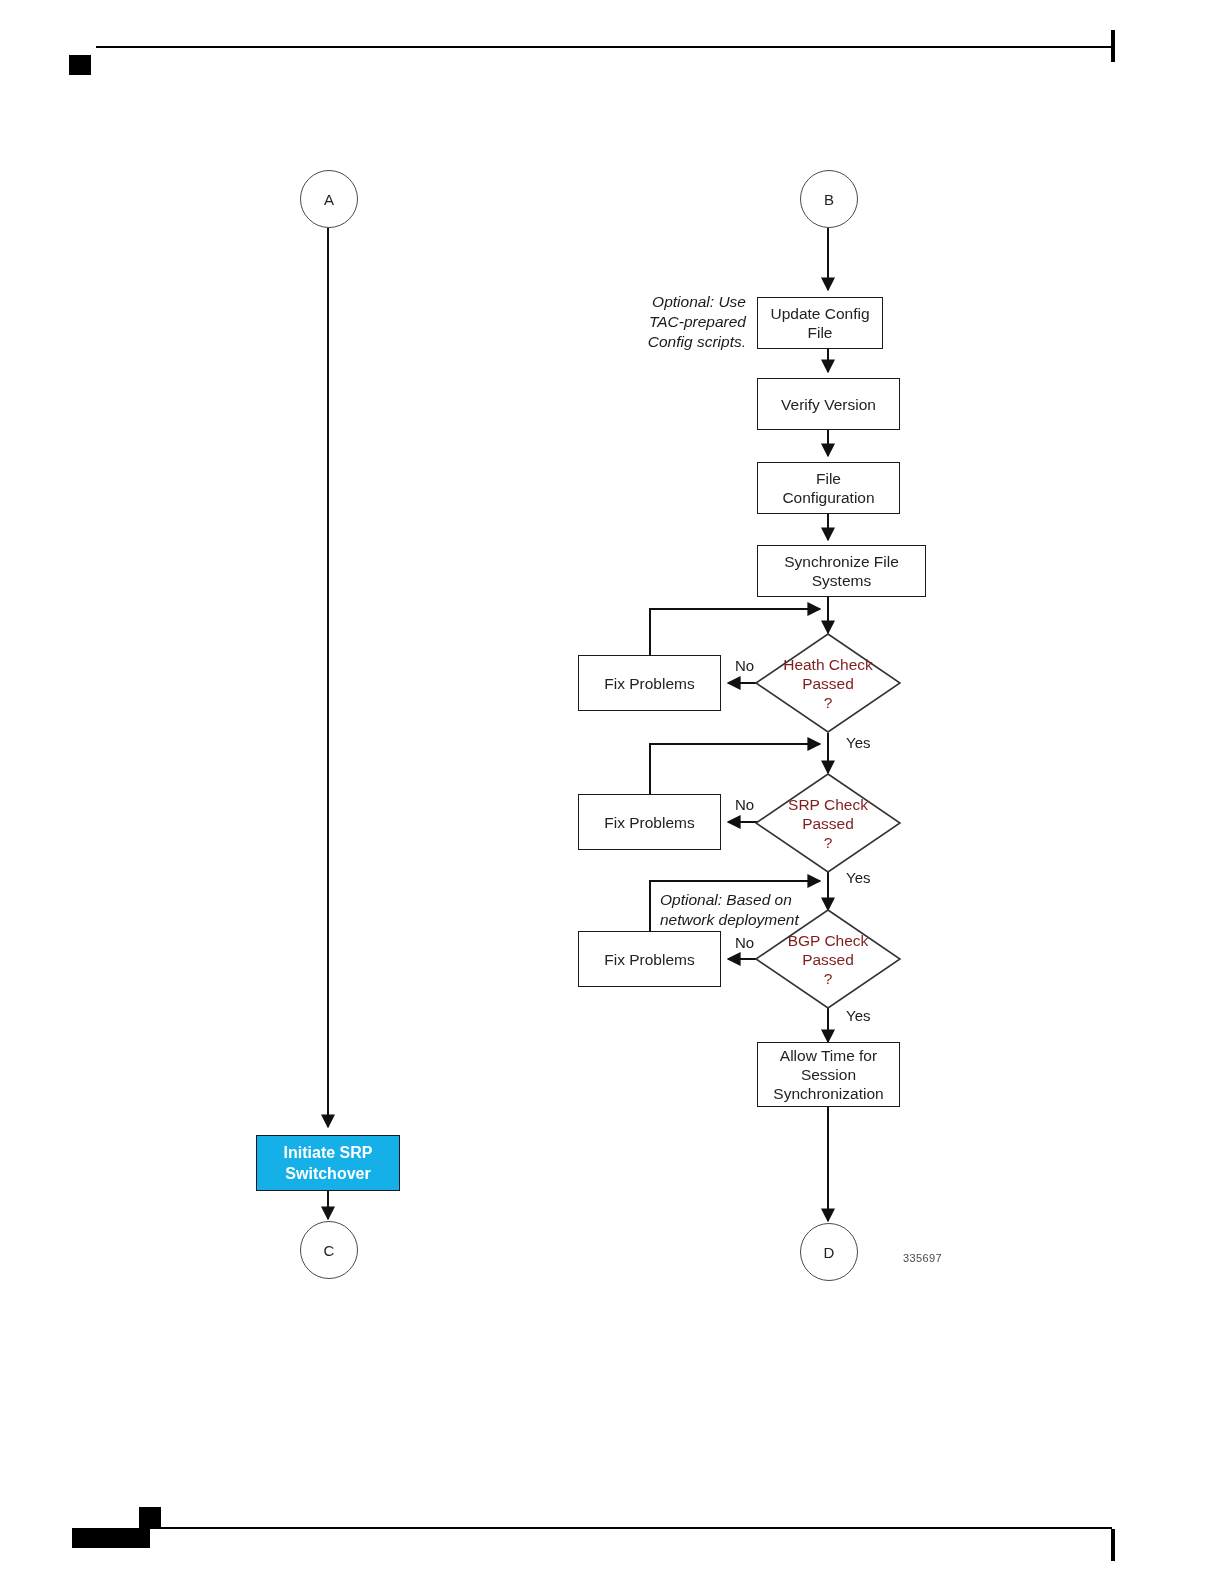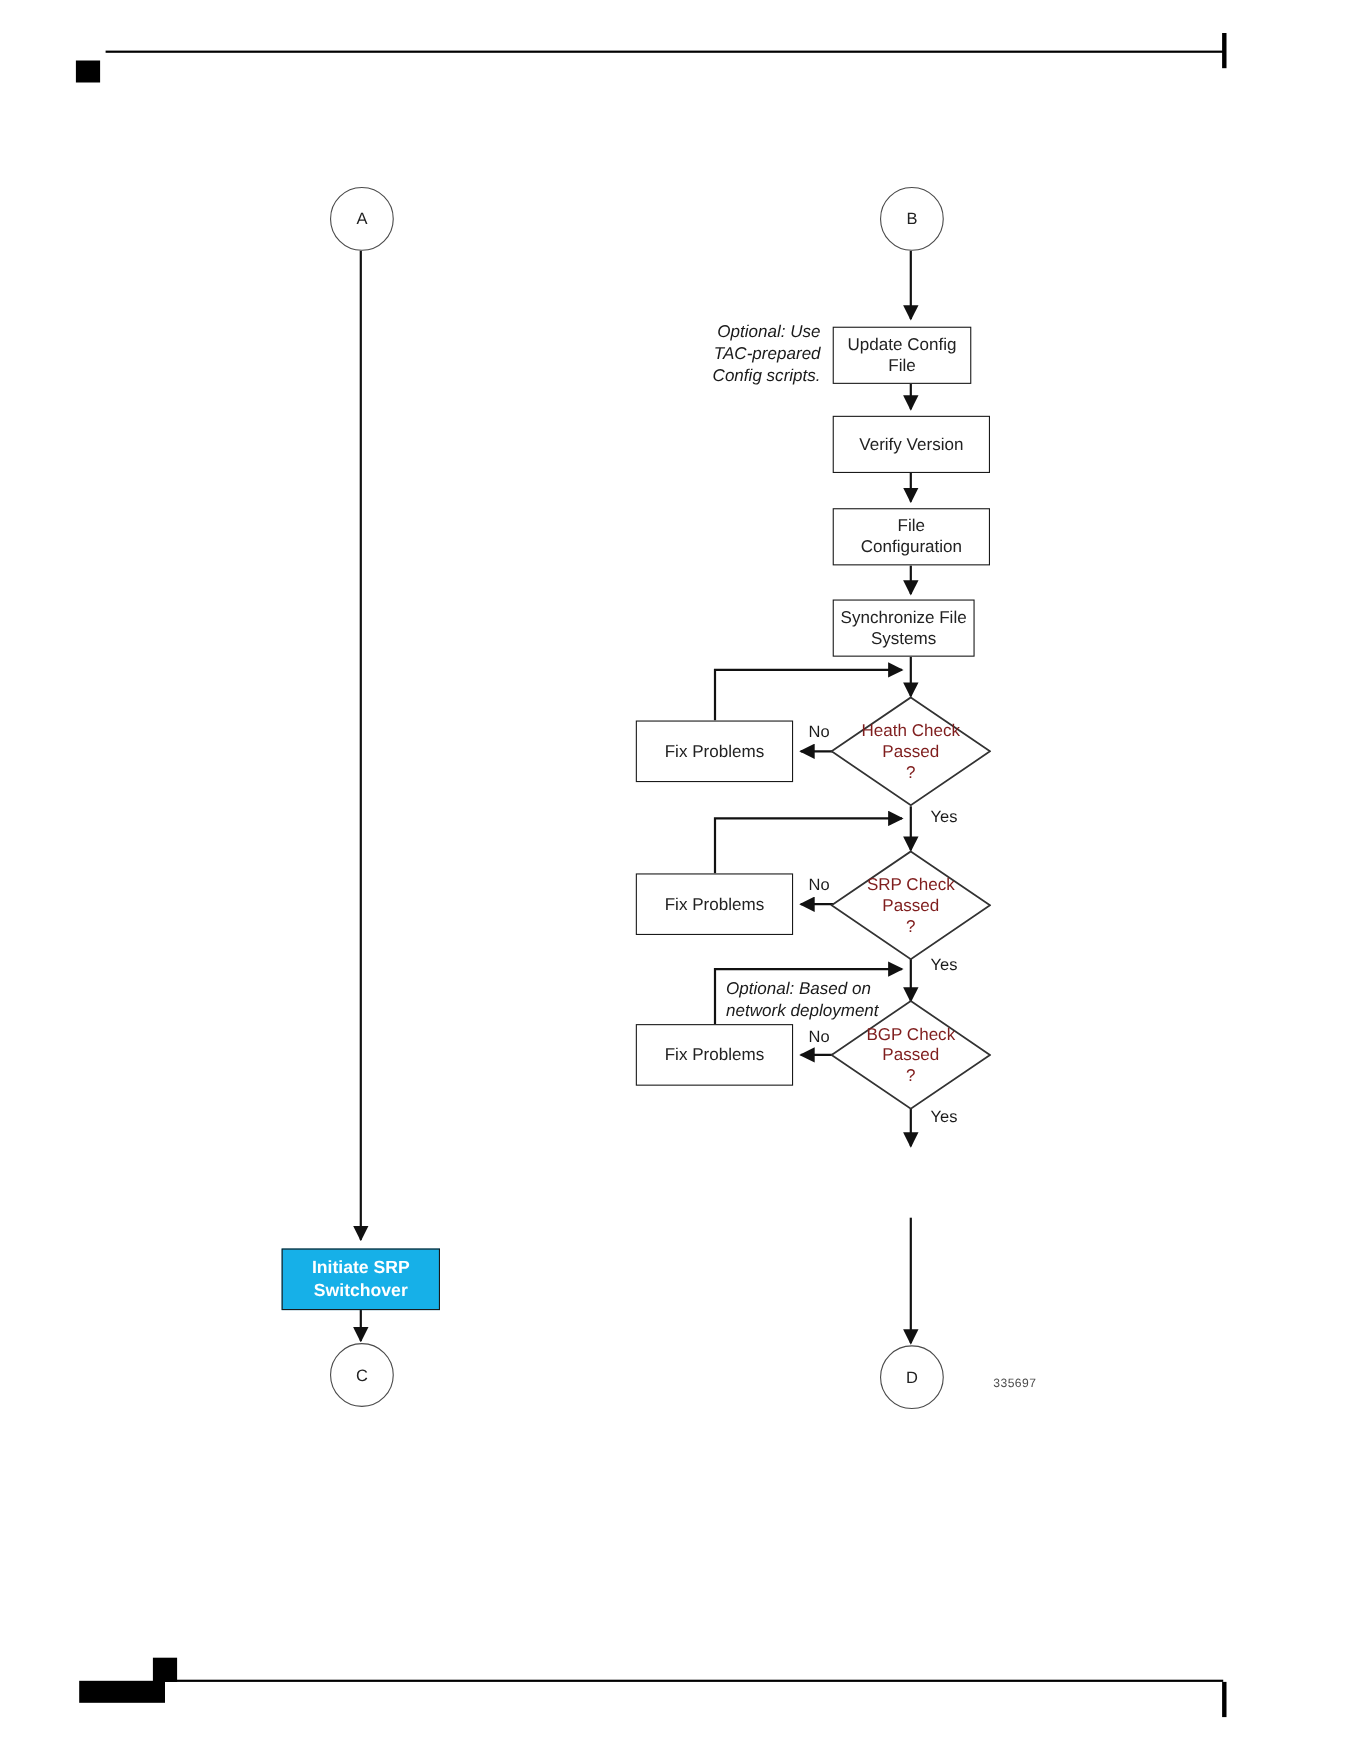--- a/index.html
+++ b/index.html
@@ -193,21 +193,21 @@
 
   <div class="node proc" style="left:757px; top:378px; width:143px; height:52px;">
     <span style="white-space:pre-line;">Verify Version</span>
   </div>
 
   <div class="node proc" style="left:757px; top:462px; width:143px; height:52px;">
     <span style="white-space:pre-line;">File
 Configuration</span>
   </div>
 
-  <div class="node proc" style="left:757px; top:545px; width:129px; height:52px;">
+  <div class="node proc" style="left:757px; top:545px; width:169px; height:52px;">
     <span style="white-space:pre-line;">Synchronize File
 Systems</span>
   </div>
 
   <div class="diamond-wrap" style="left:755px; top:633px; width:146px; height:100px;">
     <svg width="146" height="100" viewBox="0 0 146 100">
       <polygon points="73,1 145,50 73,99 1,50" fill="#ffffff" stroke="#333333" stroke-width="1.6"></polygon>
     </svg>
     <div class="diamond-label">
       <span>Heath Check</span>
@@ -254,20 +254,25 @@
 
   <div class="annot left-al" style="left:660px; top:890px; width:200px;">
     <span style="white-space:pre-line;">Optional: Based on
 network deployment</span>
   </div>
 
   <div class="node proc" style="left:578px; top:931px; width:143px; height:56px;">
     <span>Fix Problems</span>
   </div>
 
+  <div class="node proc" style="left:757px; top:1042px; width:143px; height:65px;">
+    <span style="white-space:pre-line;">Allow Time for
+Session
+Synchronization</span>
+  </div>
 
   <div class="node conn" style="left:800px; top:1223px; width:58px; height:58px;">
     <span>D</span>
   </div>
 
   <div class="figid" style="left:903px; top:1252px;">335697</div>
 
 </div>
 
 </body></html>

